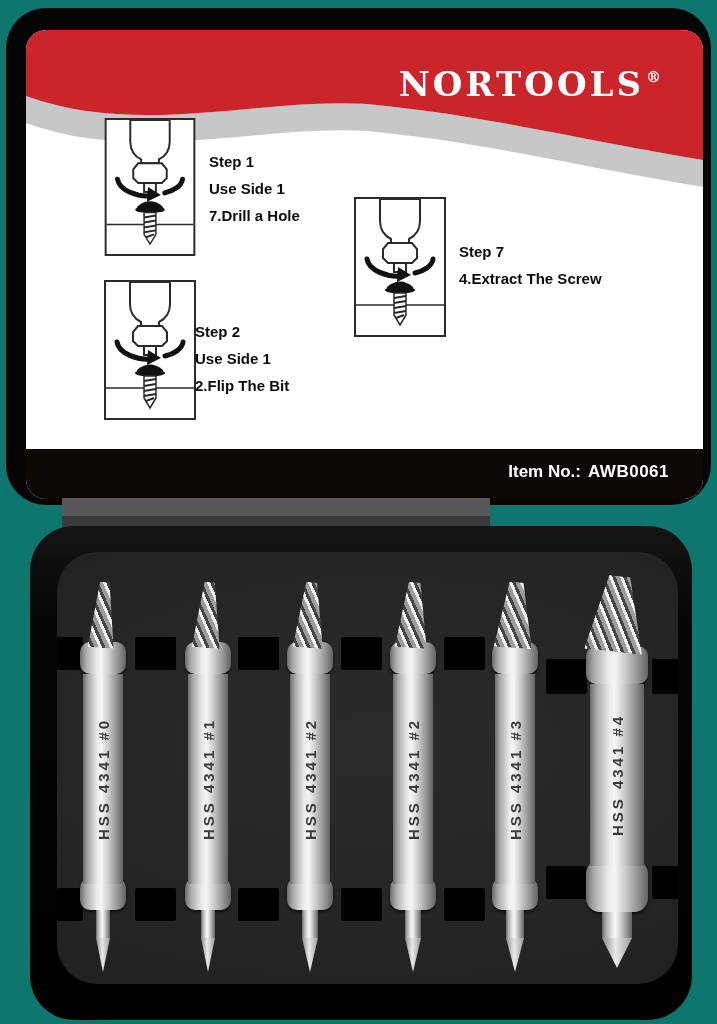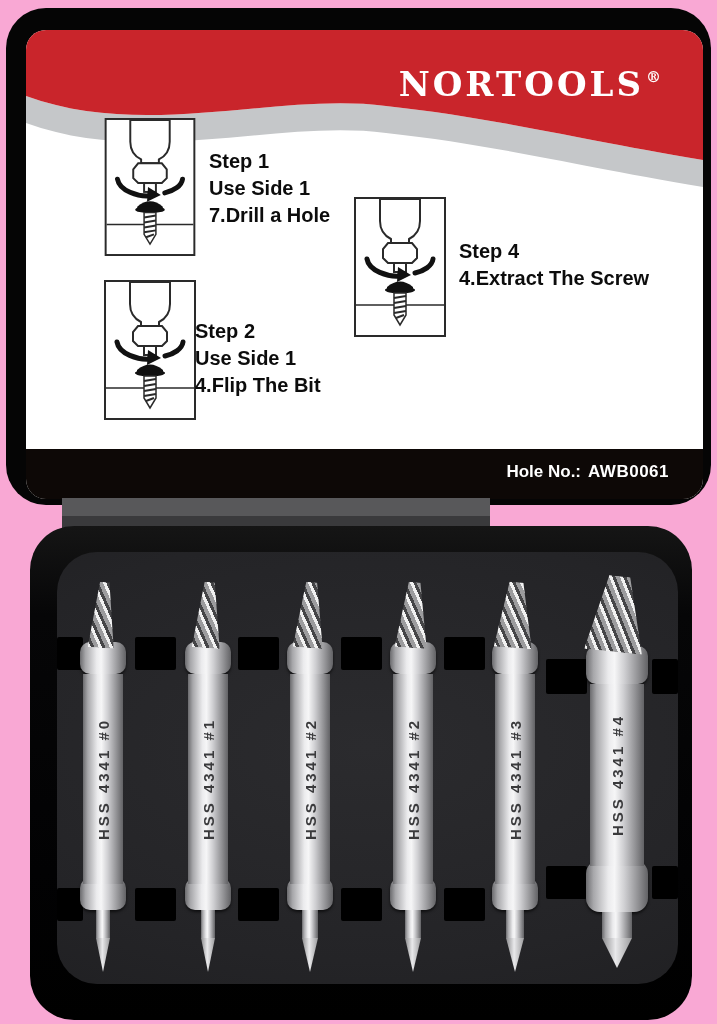--- a/index.html
+++ b/index.html
@@ -1,18 +1,18 @@
 <!DOCTYPE html>
 <html><head>
 <meta charset="utf-8">
 <style>
   * { box-sizing: border-box; }
   html,body { margin:0; padding:0; background:#ffffff; }
   .page {
-    position:relative; width:717px; height:1024px; background:#f9a8d4;
+    position:relative; width:717px; height:1024px; background:#0f766e;
     overflow:hidden; font-family:"Liberation Sans", sans-serif;
   }
 
   
   .lid {
     position:absolute; left:6px; top:8px; width:705px; height:497px;
     background:#050505; border-radius:40px;
   }
   .card {
     position:absolute; left:20px; top:22px; width:677px; height:469px;
@@ -26,21 +26,21 @@
     letter-spacing:3px; white-space:nowrap;
   }
   .logo sup { font-size:15px; letter-spacing:0; vertical-align:14px; margin-left:2px; }
 
   .panel { position:absolute; width:92px; display:block; }
   .panel1 { left:78px;  top:88px;  height:138px; }
   .panel2 { left:78px;  top:250px; height:140px; }
   .panel3 { left:328px; top:166px; height:142px; }
 
   .step { position:absolute; color:#0c0c0c; }
-  .step p { margin:0; font-weight:700; font-size:20px; line-height:27px; white-space:nowrap; }
+  .step p { margin:0; font-weight:700; font-size:15px; line-height:27px; white-space:nowrap; }
   .step1 { left:183px; top:118px; }
   .step2 { left:169px; top:288px; }
   .step3 { left:433px; top:208px; }
 
   .tagline {
     position:absolute; left:272px; top:326px; width:396px; text-align:center;
     font-size:14.5px; font-weight:400; color:#111; letter-spacing:0.2px; white-space:nowrap;
   }
 
   .item-band {
@@ -159,29 +159,29 @@
         </svg>
 
       <div class="step step1">
         <p>Step 1</p>
         <p>Use Side 1</p>
         <p>7.Drill a Hole</p>
       </div>
       <div class="step step2">
         <p>Step 2</p>
         <p>Use Side 1</p>
-        <p>4.Flip The Bit</p>
+        <p>2.Flip The Bit</p>
       </div>
       <div class="step step3">
-        <p>Step 4</p>
+        <p>Step 7</p>
         <p>4.Extract The Screw</p>
       </div>
 
 
-      <div class="item-band"><span>Hole No.:</span><span class="val">AWB0061</span></div>
+      <div class="item-band"><span>Item No.:</span><span class="val">AWB0061</span></div>
     </div>
   </div>
 
   <div class="hinge">
     <div class="h-top"></div>
     <div class="h-bot"></div>
   </div>
 
   <div class="case"></div>
   <div class="tray"></div>

